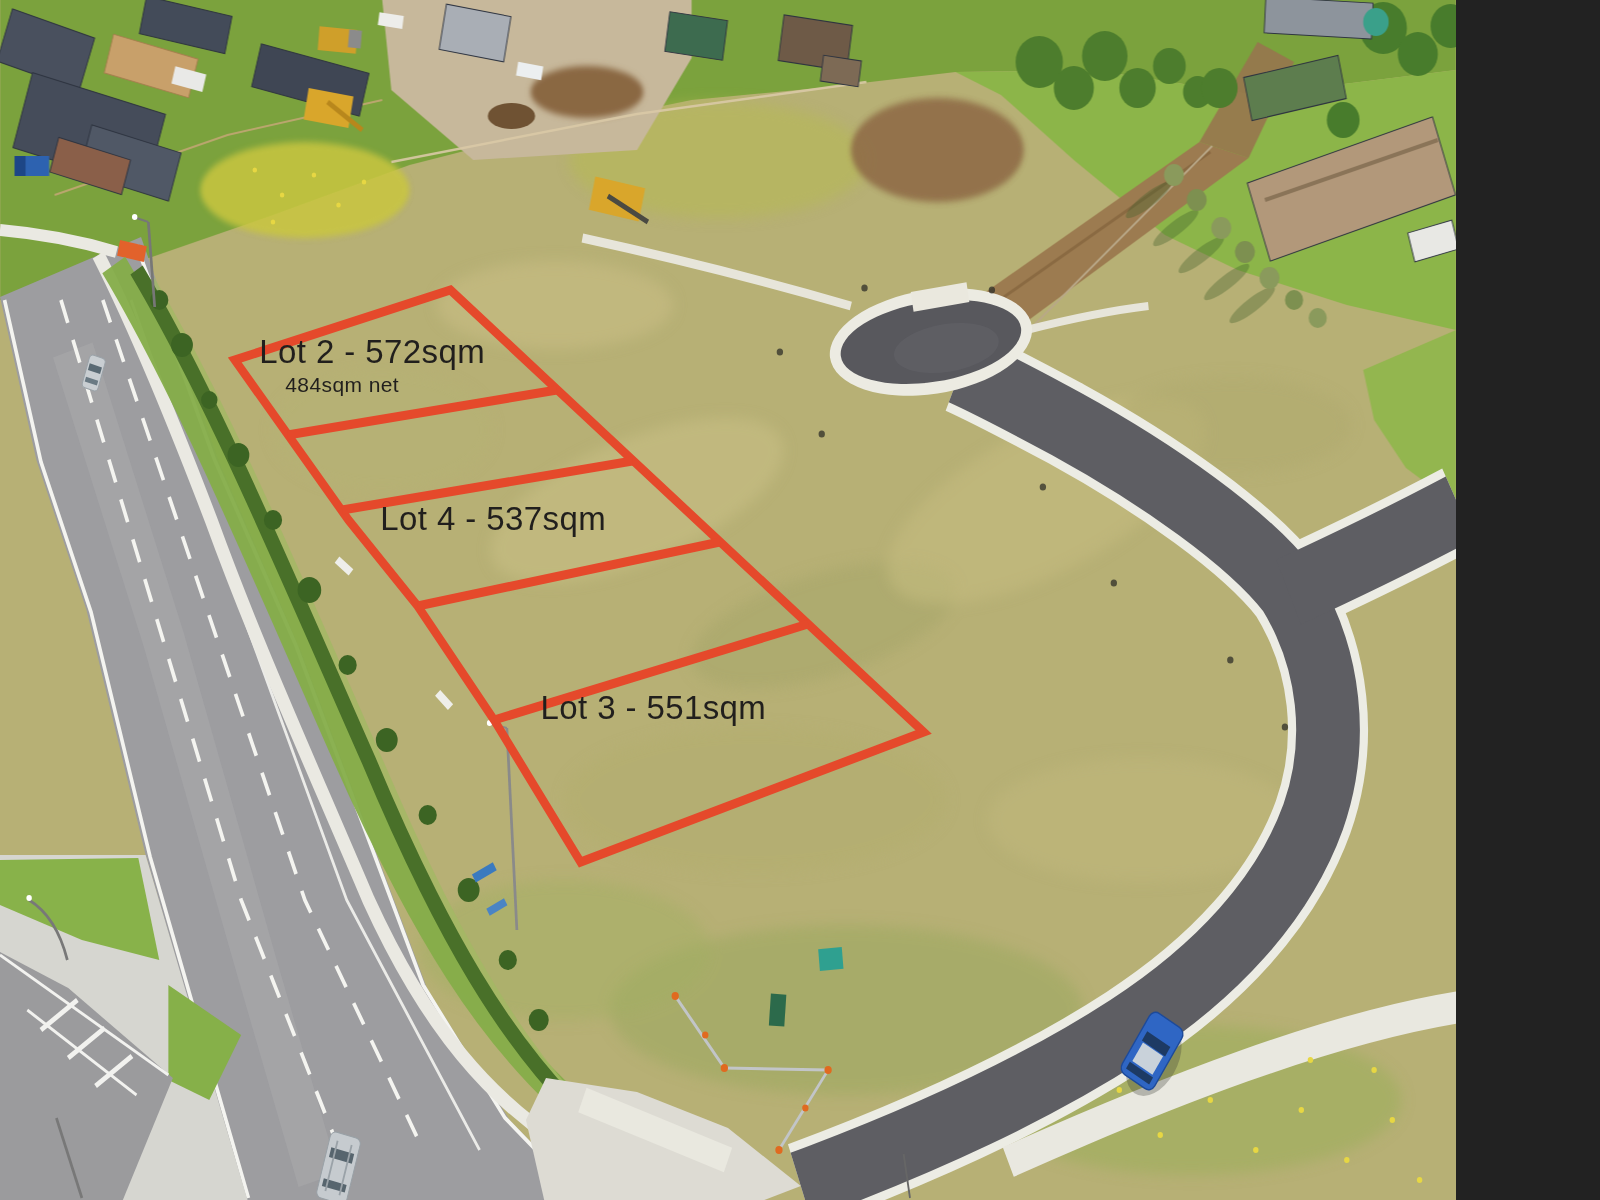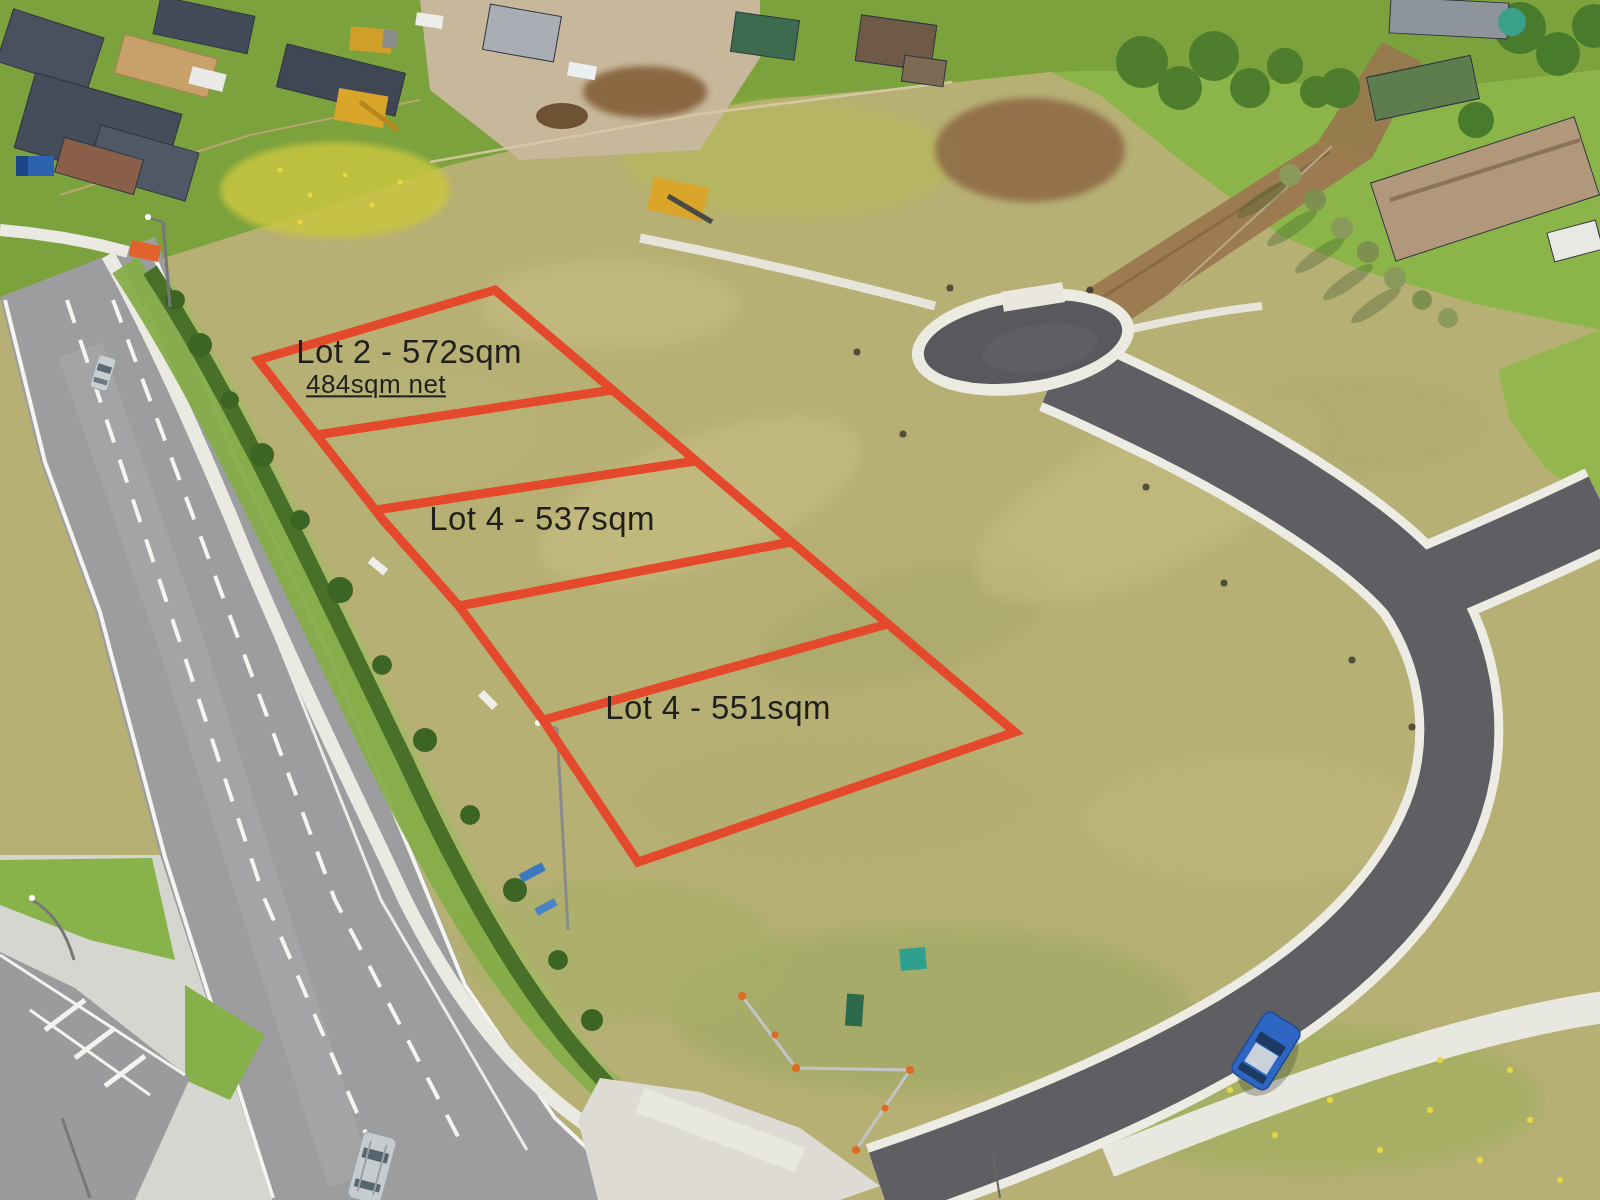--- a/index.html
+++ b/index.html
@@ -1,23 +1,23 @@
 <!DOCTYPE html>
 <html><head>
 <meta charset="utf-8">
 <style>
   html,body{margin:0;padding:0;background:#222;}
-  .stage{position:relative;width:1600px;height:1200px;overflow:hidden;
+  .stage{position:relative;width:1456px;height:1200px;overflow:hidden;
          font-family:"Liberation Sans",sans-serif;}
   .stage svg{position:absolute;inset:0;width:100%;height:100%;display:block;}
   #labels{position:absolute;inset:0;}
   .lot-label{position:absolute;transform:translate(-50%,-50%);
              font:400 33px/1.05 "Liberation Sans",sans-serif;
              letter-spacing:.4px;white-space:nowrap;}
-  .lot-sublabel{font-size:26px;text-decoration:underline;}
+  .lot-sublabel{font-size:21px;}
   .disclaimer{position:absolute;transform:translate(-50%,-50%);
               font:italic 400 28px/1 "Liberation Sans",sans-serif;
               letter-spacing:.6px;white-space:nowrap;}
 </style>
 </head>
 <body>
 
 <div class="stage">
 <svg viewBox="0 0 1600 1200" preserveAspectRatio="none">
   <defs>
@@ -291,15 +291,15 @@
         <line x1="376" y1="510" x2="695" y2="461" stroke="#e5492b" stroke-width="9"></line>
         <line x1="459" y1="606" x2="791" y2="542" stroke="#e5492b" stroke-width="9"></line>
         <line x1="543" y1="720" x2="888" y2="624" stroke="#e5492b" stroke-width="9"></line>
       </g>
 </svg>
 
 <div id="labels">
       <div class="lot-label" style="color: rgb(33, 31, 29); left: 25.5625%; top: 29.3333%;">Lot 2 - 572sqm</div>
       <div class="lot-label lot-sublabel" style="color: rgb(33, 31, 29); left: 23.5%; top: 32.0833%;">484sqm net</div>
       <div class="lot-label" style="color: rgb(33, 31, 29); left: 33.875%; top: 43.25%;">Lot 4 - 537sqm</div>
-      <div class="lot-label" style="color: rgb(33, 31, 29); left: 44.875%; top: 59%;">Lot 4 - 551sqm</div>
+      <div class="lot-label" style="color: rgb(33, 31, 29); left: 44.875%; top: 59%;">Lot 3 - 551sqm</div>
     </div>
 </div>
 
 </body></html>

